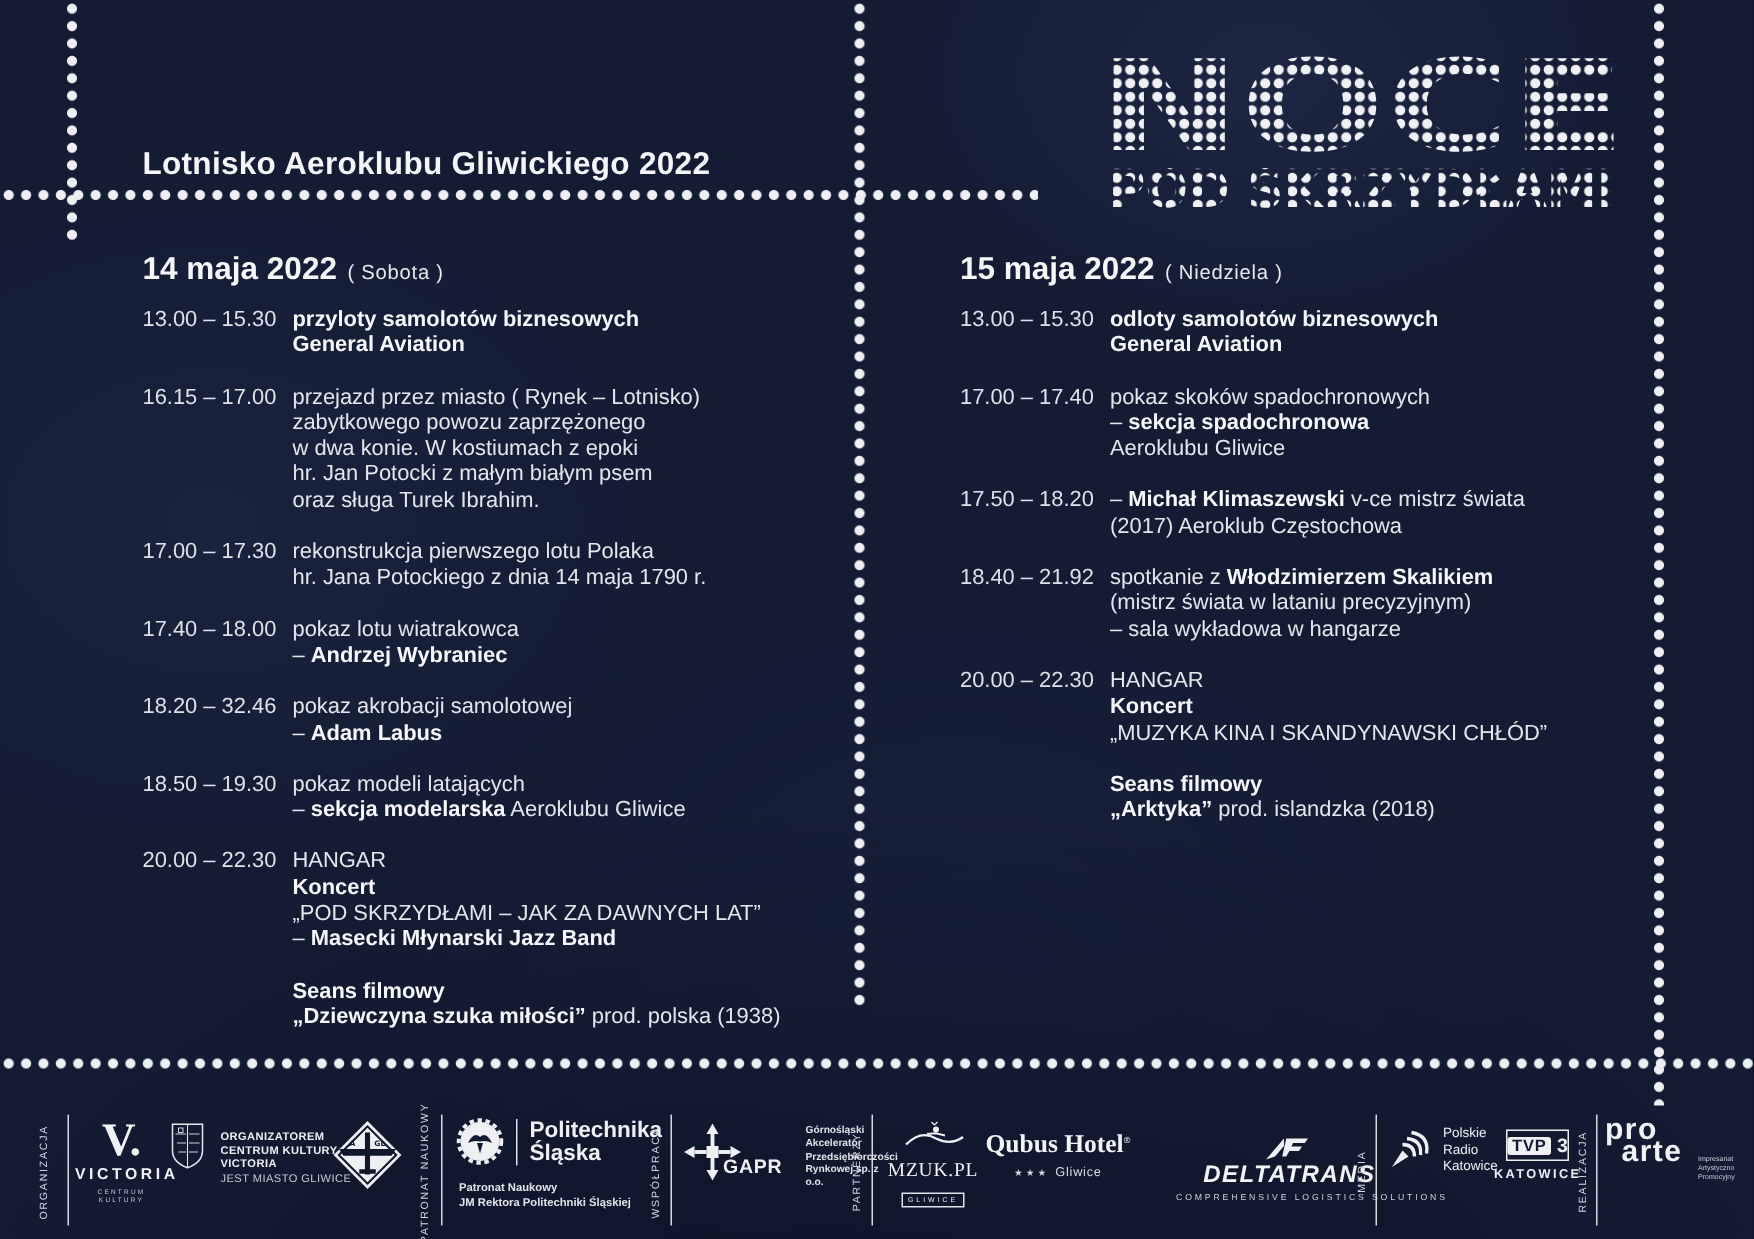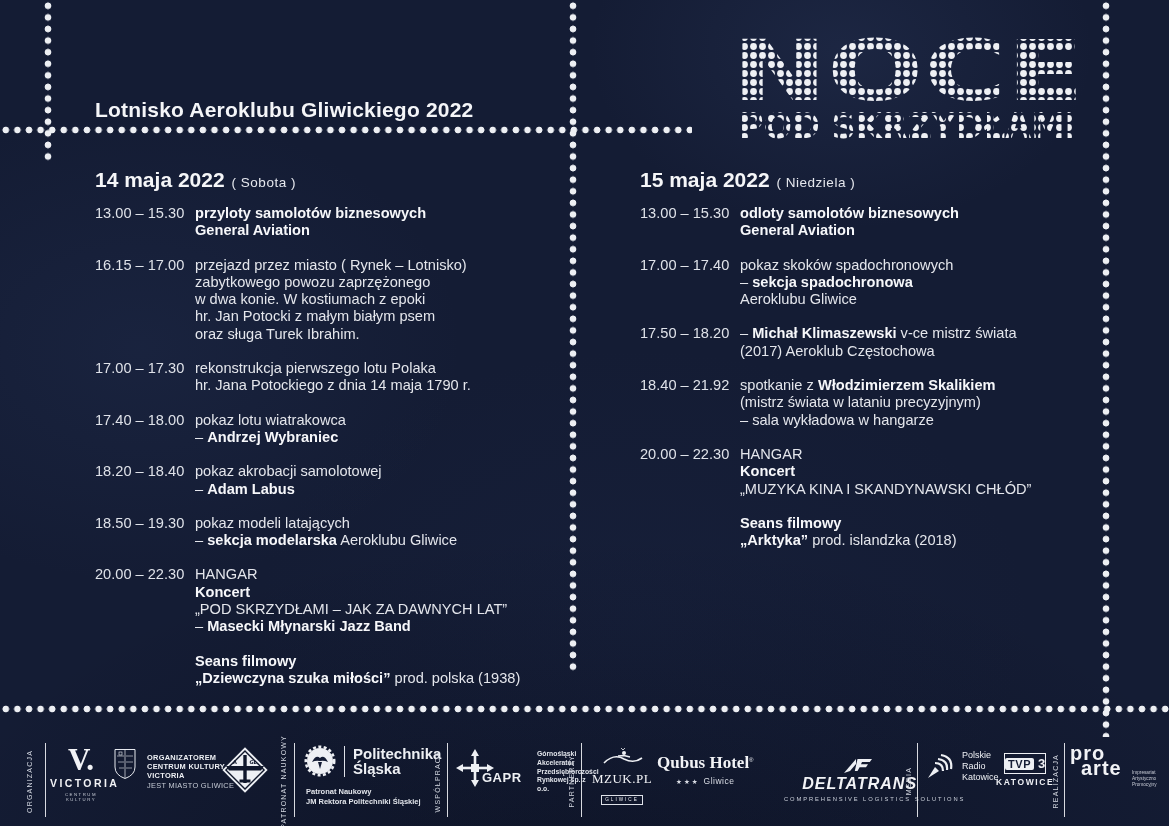--- a/index.html
+++ b/index.html
@@ -127,21 +127,21 @@
           </div>
         </div>
         <div class="sched-item">
           <span class="time">17.40 – 18.00</span>
           <div class="lines">
             <div class="line"><span>pokaz lotu wiatrakowca</span></div>
             <div class="line"><span>– </span><span class="seg-b">Andrzej Wybraniec</span></div>
           </div>
         </div>
         <div class="sched-item">
-          <span class="time">18.20 – 18.40</span>
+          <span class="time">18.20 – 32.46</span>
           <div class="lines">
             <div class="line"><span>pokaz akrobacji samolotowej</span></div>
             <div class="line"><span>– </span><span class="seg-b">Adam Labus</span></div>
           </div>
         </div>
         <div class="sched-item">
           <span class="time">18.50 – 19.30</span>
           <div class="lines">
             <div class="line"><span>pokaz modeli latających</span></div>
             <div class="line"><span>– </span><span class="seg-b">sekcja modelarska</span><span> Aeroklubu Gliwice</span></div>

